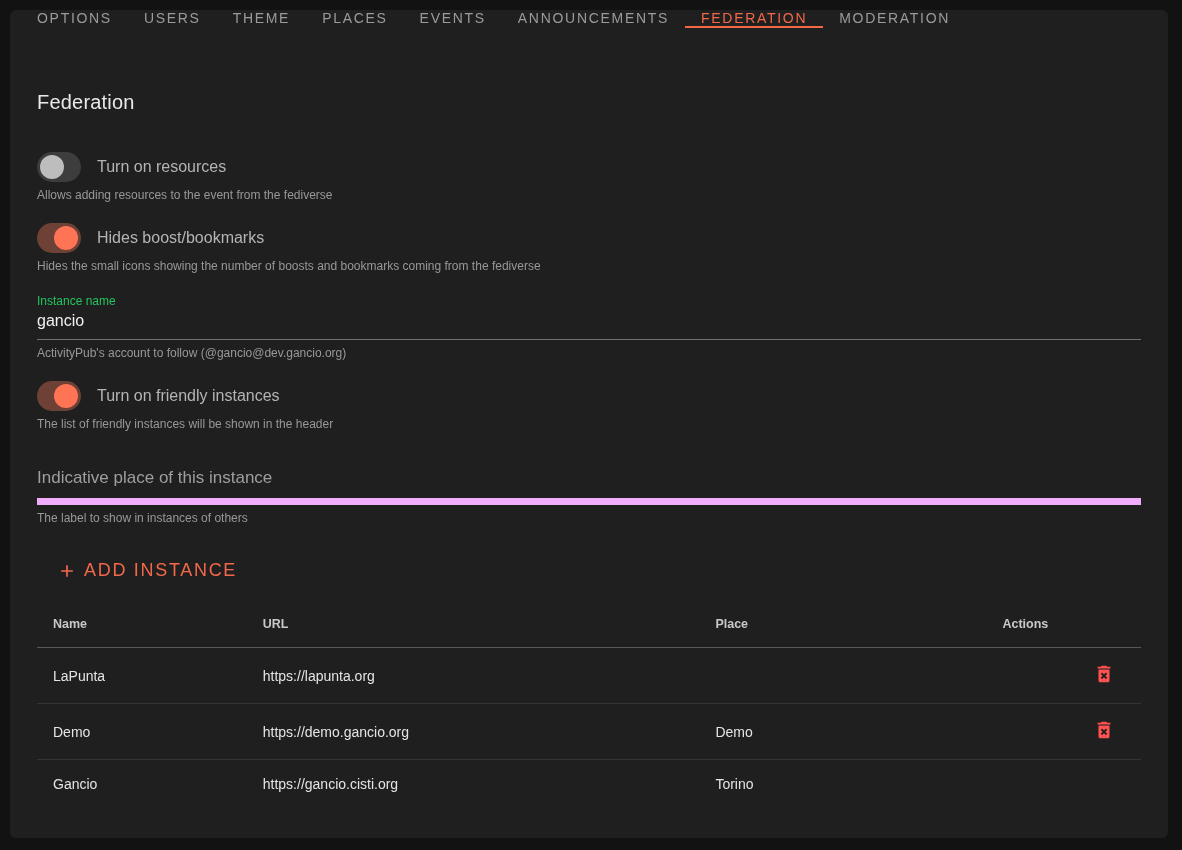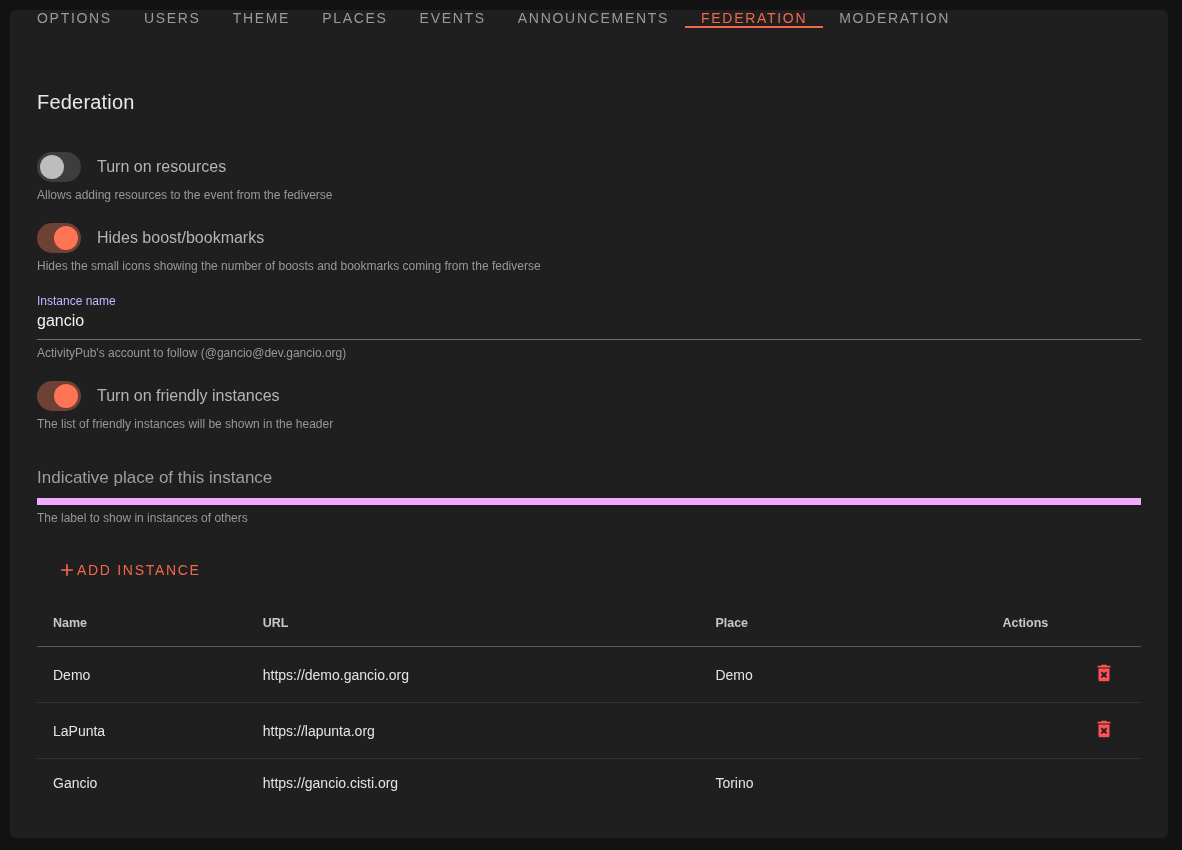--- a/index.html
+++ b/index.html
@@ -21,30 +21,30 @@
   .switch{width:44px;height:30px;border-radius:15px;position:relative;cursor:pointer;flex:0 0 auto;}
   .switch .knob{position:absolute;top:3px;width:24px;height:24px;border-radius:50%;}
   .switch.on{background:#6e4136;}
   .switch.on .knob{right:3px;background:#ff7455;}
   .switch.off{background:#3d3d3d;}
   .switch.off .knob{left:3px;background:#bdbdbd;}
   .switch-label{font-size:16px;color:#b4b4b4;}
   .hint{font-size:12px;color:#989898;margin-top:6px;line-height:14px;}
   
   .field{margin-top:14px;margin-bottom:21px;}
-  .field-label{font-size:12px;color:#c4b5fd;}
+  .field-label{font-size:12px;color:#22c55e;}
   .text-input{display:block;width:100%;background:transparent;border:none;outline:none;
     border-bottom:1px solid #6f6f6f;color:#f1f1f1;font-size:16px;
     font-family:"Liberation Sans", sans-serif;padding:4px 0 9px 0;box-sizing:border-box;}
   .field-place{margin-top:31px;margin-bottom:0;}
   .place-input{font-size:17px;padding:6px 0 10px 0;border-bottom:7px solid #f0abfc;}
   .place-input::placeholder{color:#9e9e9e;opacity:1;}
   
-  .add-btn{display:inline-flex;align-items:center;margin-top:27px;margin-left:10px;
-    padding:8px 10px;color:#f4684a;font-size:14px;font-weight:500;letter-spacing:1.7px;
+  .add-btn{display:inline-flex;align-items:flex-end;gap:7px;margin-top:27px;margin-left:10px;
+    padding:8px 10px;color:#f4684a;font-size:18px;font-weight:500;letter-spacing:1.7px;
     cursor:pointer;background:transparent;border:none;font-family:"Liberation Sans", sans-serif;}
   .add-btn svg{display:block;}
   
   table{width:100%;border-collapse:collapse;margin-top:13px;}
   th{text-align:left;font-size:12.5px;font-weight:bold;color:#c8c8c8;
     padding:15px 16px 16px 16px;border-bottom:1px solid #585858;}
   td{font-size:14px;color:#e4e4e4;padding:15px 16px;height:17px;}
   tbody tr{border-bottom:1px solid #343434;}
   tbody tr:last-child{border-bottom:none;}
   th.col-actions{padding-right:33px;}
@@ -140,37 +140,37 @@
       <thead>
         <tr>
           <th>Name</th>
           <th>URL</th>
           <th>Place</th>
           <th class="col-actions">Actions</th>
         </tr>
       </thead>
       <tbody>
         <tr>
-          <td>Demo</td>
-          <td>https://demo.gancio.org</td>
-          <td>Demo</td>
+          <td>LaPunta</td>
+          <td>https://lapunta.org</td>
+          <td></td>
           <td class="col-actions">
             <button class="trash-btn">
               <span>
                 <svg width="22" height="22" viewBox="0 0 24 24">
                     <path fill="#ff5252" d="M6 19a2 2 0 0 0 2 2h8a2 2 0 0 0 2-2V7H6v12M8.46 11.88l1.41-1.41L12 12.59l2.12-2.12 1.41 1.41L13.41 14l2.12 2.12-1.41 1.41L12 15.41l-2.12 2.12-1.41-1.41L10.59 14l-2.13-2.12M15.5 4l-1-1h-5l-1 1H5v2h14V4h-3.5Z"></path>
                   </svg>
               </span>
             </button>
           </td>
         </tr>
         <tr>
-          <td>LaPunta</td>
-          <td>https://lapunta.org</td>
-          <td></td>
+          <td>Demo</td>
+          <td>https://demo.gancio.org</td>
+          <td>Demo</td>
           <td class="col-actions">
             <button class="trash-btn">
               <span>
                 <svg width="22" height="22" viewBox="0 0 24 24">
                     <path fill="#ff5252" d="M6 19a2 2 0 0 0 2 2h8a2 2 0 0 0 2-2V7H6v12M8.46 11.88l1.41-1.41L12 12.59l2.12-2.12 1.41 1.41L13.41 14l2.12 2.12-1.41 1.41L12 15.41l-2.12 2.12-1.41-1.41L10.59 14l-2.13-2.12M15.5 4l-1-1h-5l-1 1H5v2h14V4h-3.5Z"></path>
                   </svg>
               </span>
             </button>
           </td>
         </tr>

